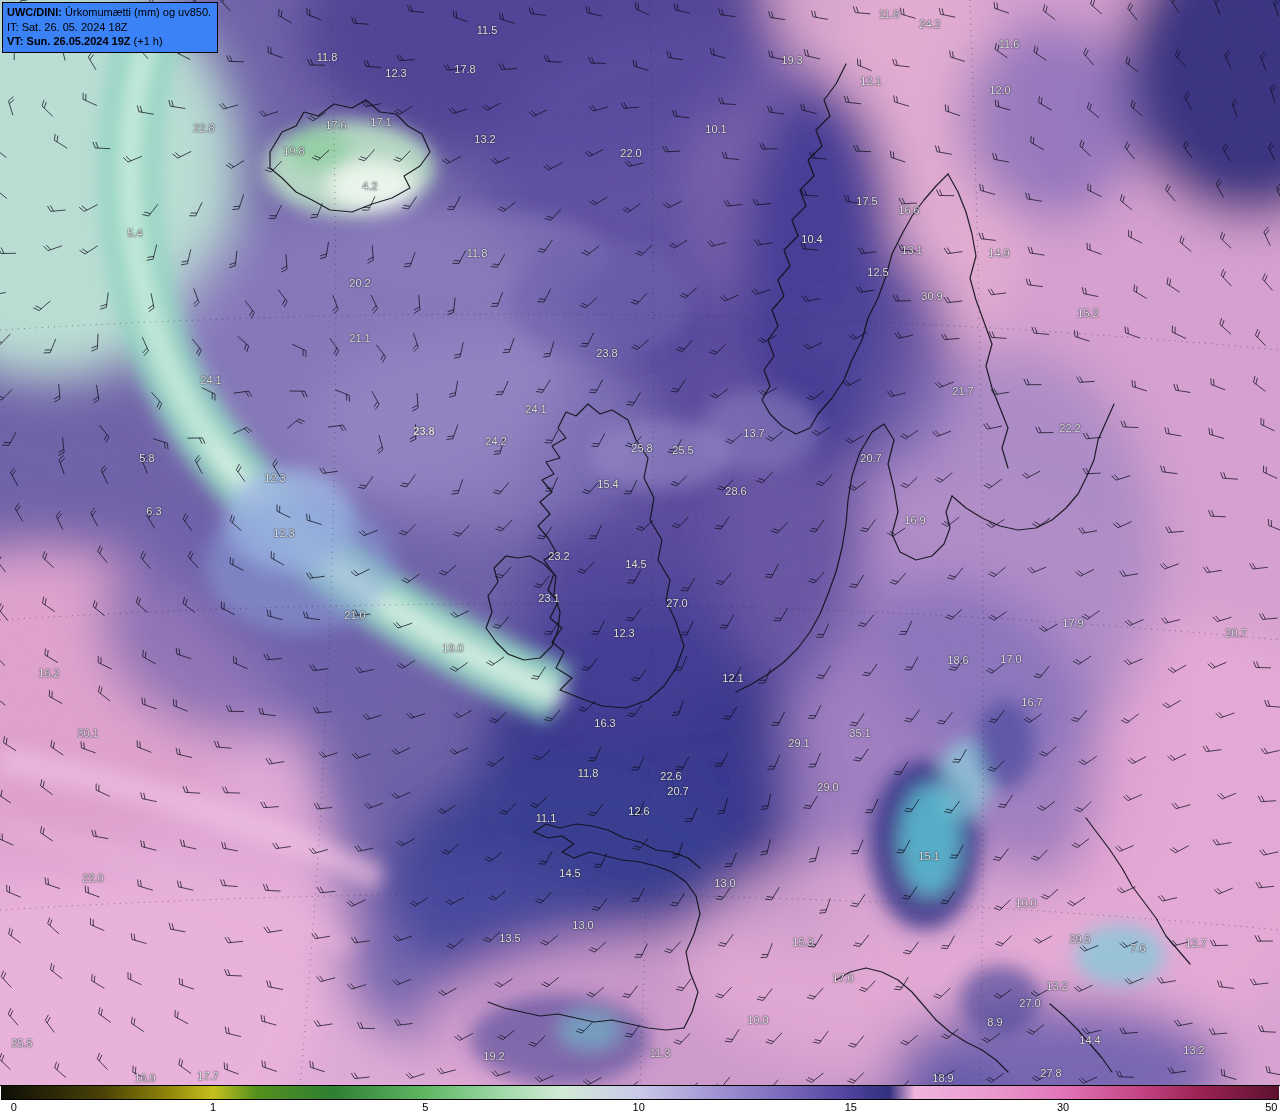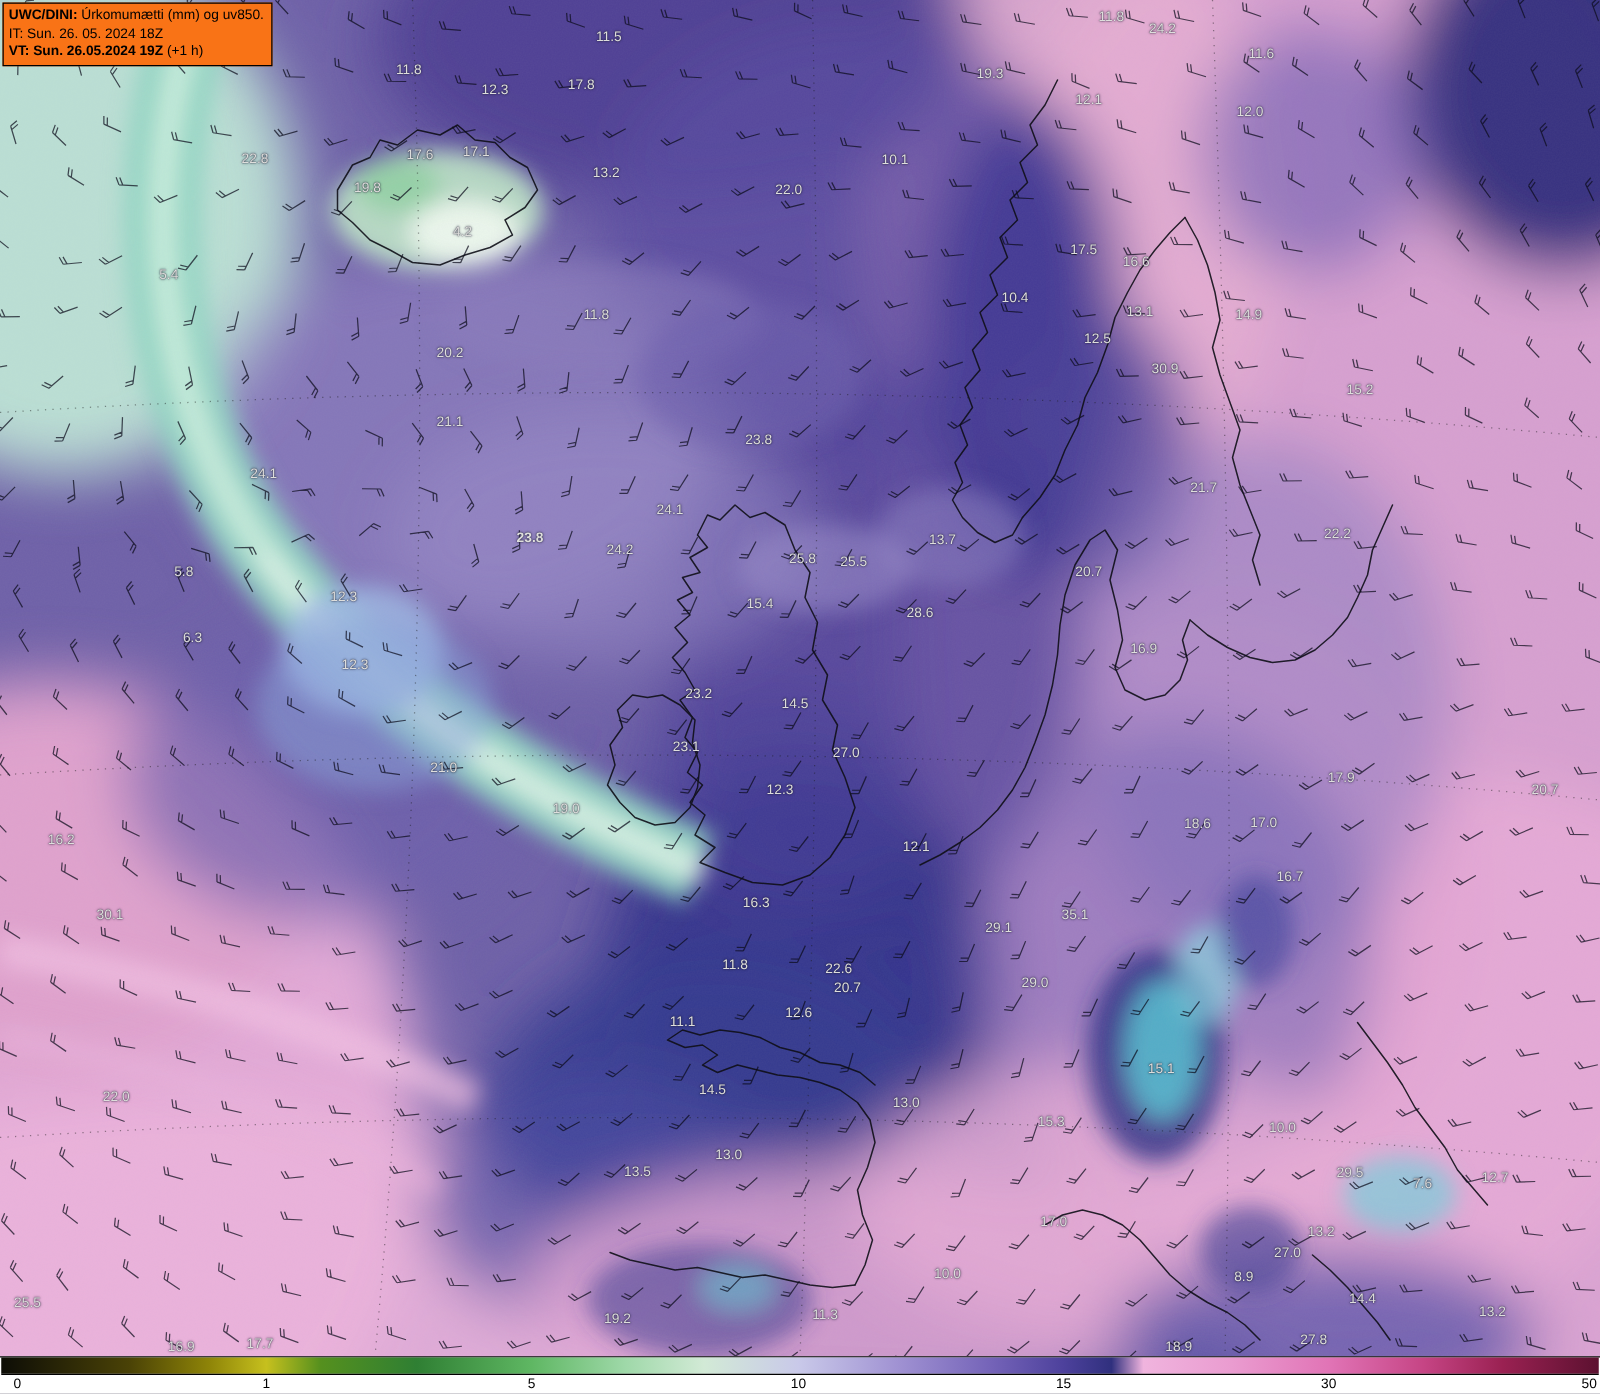--- a/index.html
+++ b/index.html
@@ -13,21 +13,21 @@
   svg.field{position:absolute;left:0;top:0;display:block;}
   .labels-layer{position:absolute;left:0;top:0;width:100%;height:100%;pointer-events:none;}
   .vlab{
     position:absolute;transform:translate(-50%,-50%);
     font-size:11px;line-height:1;color:#dededc;
     text-shadow:0 0 2px rgba(30,30,50,.85),0 0 1px rgba(30,30,50,.85);
     white-space:nowrap;
   }
   .titlebox{
     position:absolute;left:2px;top:2px;z-index:6;
-    background:#f97316;border:1px solid #000;
+    background:#3b82f6;border:1px solid #000;
     padding:2px 6px 3px 4px;color:#000;
     font-size:11px;line-height:1.32;max-width:280px;
   }
   .titlebox .b{font-weight:bold;}
   .colorbar{
     position:absolute;left:0;right:0;bottom:0;height:30px;
     background:#ffffff;border-top:1px solid #000;box-sizing:border-box;
   }
   .cbar-grad{
     position:absolute;left:1px;right:1px;top:0;height:13px;
@@ -178,21 +178,21 @@
         <span class="vlab" style="left: 204px; top: 128px;">22.8</span>
         <span class="vlab" style="left: 336px; top: 125px;">17.6</span>
         <span class="vlab" style="left: 381px; top: 122px;">17.1</span>
         <span class="vlab" style="left: 294px; top: 151px;">19.8</span>
         <span class="vlab" style="left: 485px; top: 139px;">13.2</span>
         <span class="vlab" style="left: 716px; top: 129px;">10.1</span>
         <span class="vlab" style="left: 631px; top: 153px;">22.0</span>
         <span class="vlab" style="left: 370px; top: 186px;">4.2</span>
         <span class="vlab" style="left: 867px; top: 201px;">17.5</span>
         <span class="vlab" style="left: 909px; top: 210px;">16.6</span>
-        <span class="vlab" style="left: 135px; top: 221px;">5.4</span>
+        <span class="vlab" style="left: 135px; top: 233px;">5.4</span>
         <span class="vlab" style="left: 812px; top: 239px;">10.4</span>
         <span class="vlab" style="left: 912px; top: 250px;">13.1</span>
         <span class="vlab" style="left: 999px; top: 253px;">14.9</span>
         <span class="vlab" style="left: 477px; top: 253px;">11.8</span>
         <span class="vlab" style="left: 878px; top: 272px;">12.5</span>
         <span class="vlab" style="left: 932px; top: 296px;">30.9</span>
         <span class="vlab" style="left: 1088px; top: 313px;">15.2</span>
         <span class="vlab" style="left: 360px; top: 283px;">20.2</span>
         <span class="vlab" style="left: 360px; top: 338px;">21.1</span>
         <span class="vlab" style="left: 607px; top: 353px;">23.8</span>
@@ -234,21 +234,21 @@
         <span class="vlab" style="left: 860px; top: 733px;">35.1</span>
         <span class="vlab" style="left: 588px; top: 773px;">11.8</span>
         <span class="vlab" style="left: 678px; top: 791px;">20.7</span>
         <span class="vlab" style="left: 828px; top: 787px;">29.0</span>
         <span class="vlab" style="left: 546px; top: 818px;">11.1</span>
         <span class="vlab" style="left: 639px; top: 811px;">12.6</span>
         <span class="vlab" style="left: 93px; top: 878px;">22.0</span>
         <span class="vlab" style="left: 570px; top: 873px;">14.5</span>
         <span class="vlab" style="left: 929px; top: 856px;">15.1</span>
         <span class="vlab" style="left: 725px; top: 883px;">13.0</span>
-        <span class="vlab" style="left: 803px; top: 898px; margin-left: 38px;">15.3</span>
+        <span class="vlab" style="left: 803px; top: 942px;">15.3</span>
         <span class="vlab" style="left: 1026px; top: 903px;">10.0</span>
         <span class="vlab" style="left: 583px; top: 925px;">13.0</span>
         <span class="vlab" style="left: 510px; top: 938px;">13.5</span>
         <span class="vlab" style="left: 1080px; top: 939px;">29.5</span>
         <span class="vlab" style="left: 1138px; top: 948px;">7.6</span>
         <span class="vlab" style="left: 1196px; top: 943px;">12.7</span>
         <span class="vlab" style="left: 843px; top: 978px;">17.0</span>
         <span class="vlab" style="left: 995px; top: 983px; margin-top: 39px;">8.9</span>
         <span class="vlab" style="left: 1057px; top: 986px;">13.2</span>
         <span class="vlab" style="left: 1030px; top: 1003px;">27.0</span>
@@ -259,21 +259,21 @@
         <span class="vlab" style="left: 1090px; top: 1040px;">14.4</span>
         <span class="vlab" style="left: 1194px; top: 1050px;">13.2</span>
         <span class="vlab" style="left: 145px; top: 1078px;">16.9</span>
         <span class="vlab" style="left: 208px; top: 1076px;">17.7</span>
         <span class="vlab" style="left: 943px; top: 1078px;">18.9</span>
         <span class="vlab" style="left: 1051px; top: 1073px;">27.8</span>
       </div>
 
     <div class="titlebox">
       <div><span class="b">UWC/DINI:</span><span> Úrkomumætti (mm) og uv850.</span></div>
-      <div>IT: Sun. 26. 05. 2024 18Z</div>
+      <div>IT: Sat. 26. 05. 2024 18Z</div>
       <div><span class="b">VT: Sun. 26.05.2024 19Z</span><span> (+1 h)</span></div>
     </div>
   </div>
 
   <div class="colorbar">
     <div id="cbar-grad" class="cbar-grad" style="background: linear-gradient(to right, rgb(13, 13, 6) 0%, rgb(74, 66, 6) 8%, rgb(142, 132, 8) 13%, rgb(198, 192, 30) 16.6%, rgb(85, 144, 30) 20%, rgb(47, 127, 51) 26%, rgb(95, 183, 99) 33.2%, rgb(158, 216, 168) 39%, rgb(210, 234, 214) 44%, rgb(201, 201, 233) 49.9%, rgb(161, 147, 211) 56%, rgb(116, 99, 184) 62%, rgb(77, 65, 156) 66.5%, rgb(48, 48, 126) 69.5%, rgb(240, 180, 222) 71.5%, rgb(234, 156, 208) 77%, rgb(225, 116, 182) 83.1%, rgb(198, 69, 133) 89%, rgb(154, 33, 82) 94%, rgb(92, 17, 48) 100%);"></div>
     <div id="cbar-ticks" class="cbar-ticks">
         <span style="left: 1%;">0</span>
         <span style="left: 16.6%;">1</span>
         <span style="left: 33.2%;">5</span>

